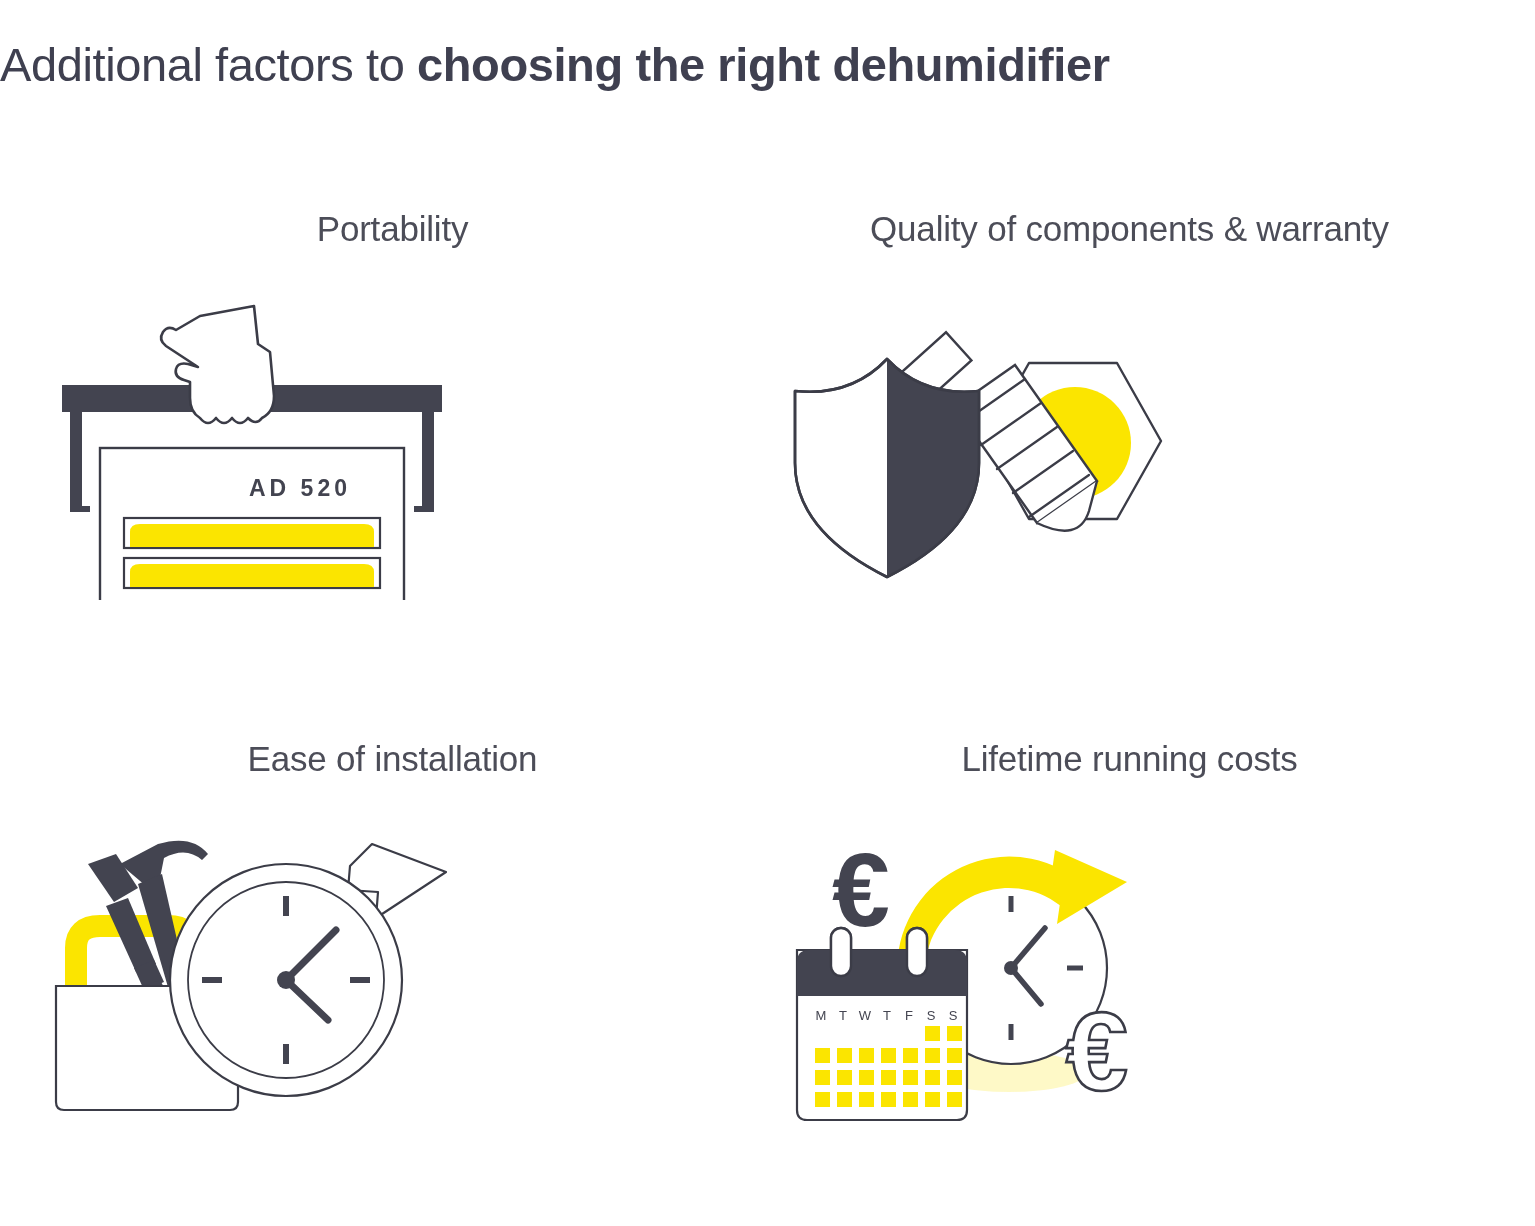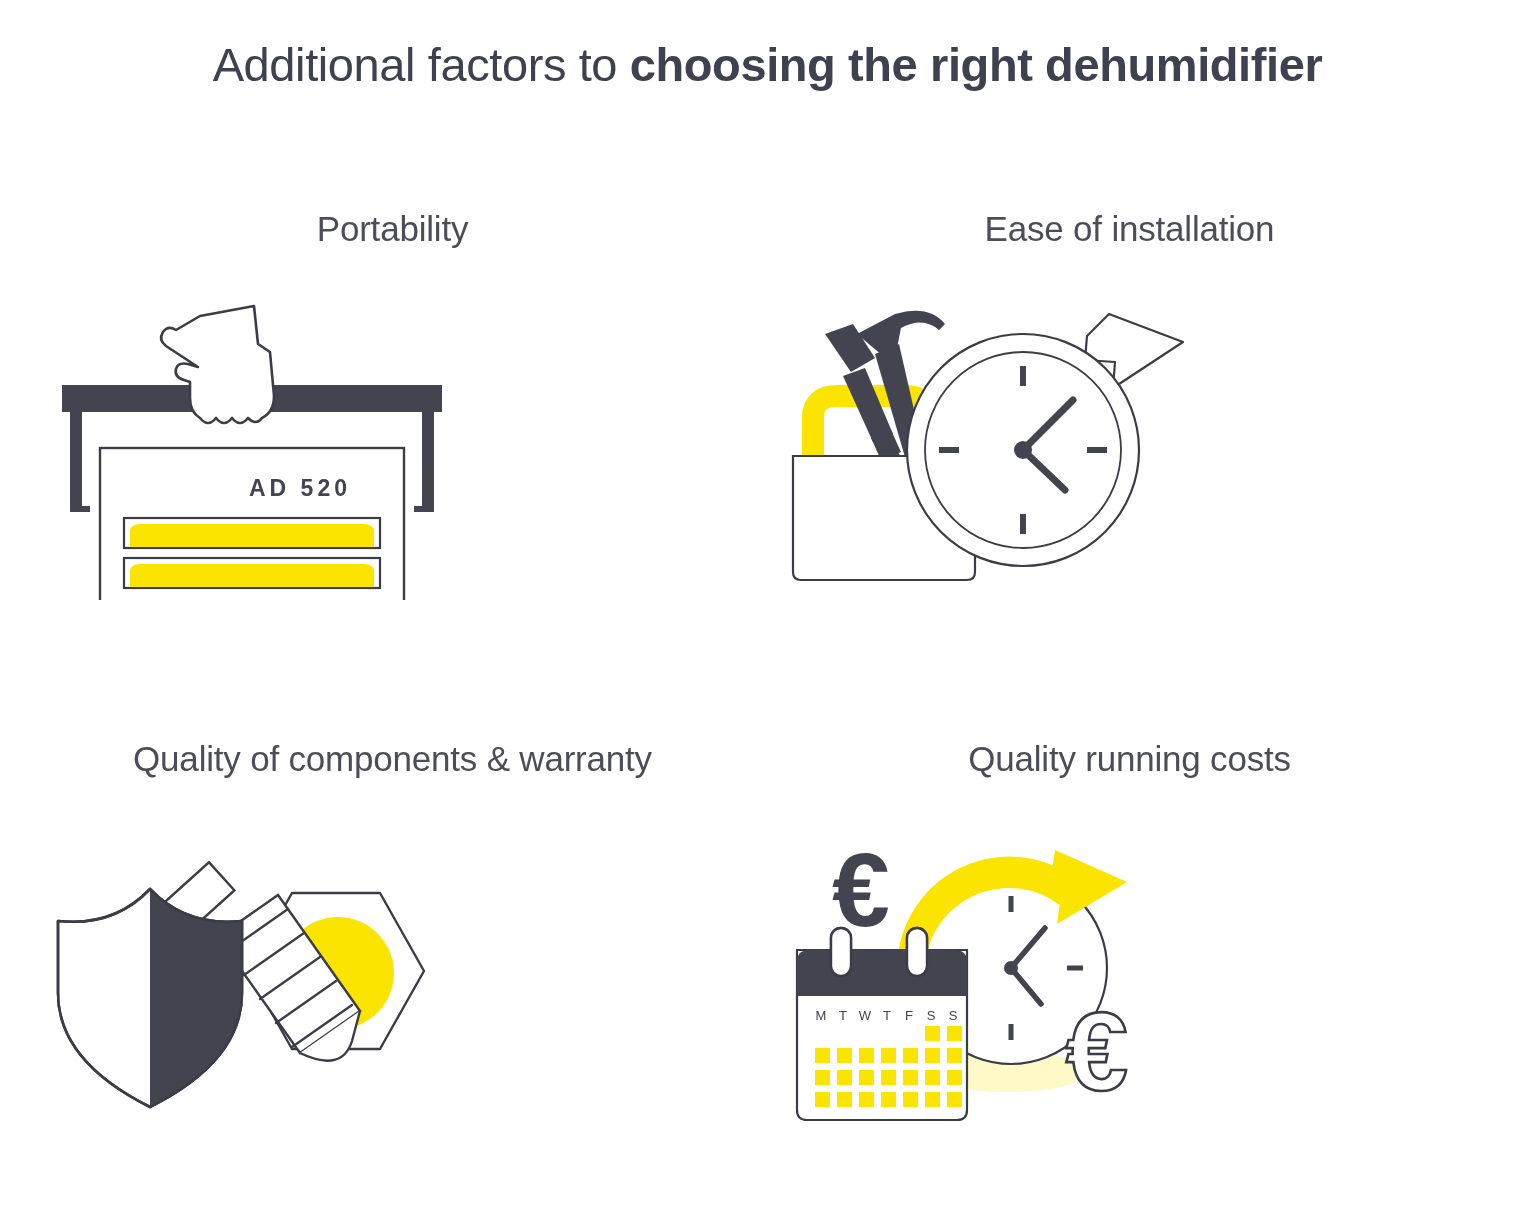--- a/index.html
+++ b/index.html
@@ -18,21 +18,20 @@
     height: 1226px;
     background: #ffffff;
   }
 
   
   .title {
     position: absolute;
     top: 34px;
     left: 0;
     width: 1535px;
-    text-align: center;
     font-size: 47px;
     line-height: 62px;
     color: #3f4050;
     letter-spacing: -0.4px;
     white-space: nowrap;
   }
   .title .light { font-weight: 300; }
   .title .bold  { font-weight: 700; }
 
   
@@ -113,64 +112,20 @@
 
           <path d="M158 16 L212 6 L216 44 L228 52 L232 96 Q232 112 220 118
                    Q214 126 206 118 Q198 128 190 118 Q182 128 174 118 Q166 128 158 118
                    Q148 112 148 98 L148 82 L142 80 Q132 77 134 69 Q136 62 146 64 L156 67
                    L124 46 Q116 40 121 32 Q126 25 134 30 Z" fill="#ffffff" stroke="#3b3c47" stroke-width="2.6" stroke-linejoin="round"></path>
         </svg>
       </div>
     </div>
 
     <div class="card">
-      <div class="card-title">Ease of installation</div>
-      <div class="art">
-        <svg width="420" height="300" viewBox="0 0 420 300">
-
-          <path d="M34 162 L34 118 Q34 96 58 96 L126 96 Q150 96 150 118 L150 162" fill="none" stroke="#FBE500" stroke-width="22"></path>
-
-          <g fill="#434450">
-            <path d="M78 34 L116 14 Q150 4 166 24 L160 30 Q144 16 122 28 L118 48 L104 56 Z"></path>
-            <path d="M46 34 L74 24 L96 58 L72 72 Z"></path>
-            <path d="M96 54 L120 44 L146 158 L128 164 Z"></path>
-          </g>
-
-          <g fill="#434450">
-            <path d="M64 76 L86 68 L114 134 L94 142 Z"></path>
-            <path d="M92 138 L112 130 L122 152 L102 160 Z"></path>
-            <path d="M102 156 L118 150 L134 180 L120 186 Z"></path>
-          </g>
-
-          <path d="M14 156 L196 156 L196 272 Q196 280 188 280 L22 280 Q14 280 14 272 Z" fill="#ffffff" stroke="#3b3c47" stroke-width="2.2"></path>
-
-          <path d="M308 102
-                   A96 96 0 1 0 308 198
-                   L308 158
-                   A56 56 0 1 1 308 142 Z" fill="#ffffff" stroke="#3b3c47" stroke-width="2.2" stroke-linejoin="round" transform="rotate(-20 244 150)"></path>
-          <polygon points="330,14 404,42 334,88 336,62 306,60 308,36" fill="#ffffff" stroke="#3b3c47" stroke-width="2.2" stroke-linejoin="round"></polygon>
-
-          <circle cx="244" cy="150" r="116" fill="#ffffff" stroke="#3b3c47" stroke-width="2.2"></circle>
-          <circle cx="244" cy="150" r="98" fill="#ffffff" stroke="#3b3c47" stroke-width="1.8"></circle>
-          <g stroke="#434450" stroke-width="6" stroke-linecap="butt">
-            <line x1="244" y1="66" x2="244" y2="86"></line>
-            <line x1="244" y1="214" x2="244" y2="234"></line>
-            <line x1="160" y1="150" x2="180" y2="150"></line>
-            <line x1="308" y1="150" x2="328" y2="150"></line>
-          </g>
-          <g stroke="#434450" stroke-width="7" stroke-linecap="round">
-            <line x1="244" y1="150" x2="294" y2="100"></line>
-            <line x1="244" y1="150" x2="286" y2="190"></line>
-          </g>
-          <circle cx="244" cy="150" r="9" fill="#434450"></circle>
-        </svg>
-      </div>
-    </div>
-
-    <div class="card">
       <div class="card-title">Quality of components &amp; warranty</div>
       <div class="art">
         <svg width="420" height="310" viewBox="0 0 420 310">
 
           <polygon points="250,68 338,68 382,146 338,224 250,224 206,146" fill="#ffffff" stroke="#3b3c47" stroke-width="2.4" stroke-linejoin="round"></polygon>
 
           <circle cx="296" cy="148" r="56" fill="#FBE500"></circle>
 
           <g transform="rotate(-42 150 105)">
             <path d="M92 66 L208 66 L208 104 L92 104 Z" fill="#ffffff" stroke="#3b3c47" stroke-width="2.4"></path>
@@ -193,21 +148,65 @@
           <g>
             <path d="M16 96 Q72 102 108 64 Q144 102 200 96 L200 168 Q200 236 108 282 Q16 236 16 168 Z" fill="#ffffff" stroke="#3b3c47" stroke-width="2.6" stroke-linejoin="round"></path>
             <path d="M108 64 Q144 102 200 96 L200 168 Q200 236 108 282 Z" fill="#434450"></path>
             <path d="M16 96 Q72 102 108 64 Q144 102 200 96 L200 168 Q200 236 108 282 Q16 236 16 168 Z" fill="none" stroke="#3b3c47" stroke-width="2.6" stroke-linejoin="round"></path>
           </g>
         </svg>
       </div>
     </div>
 
     <div class="card">
-      <div class="card-title">Quality running costs</div>
+      <div class="card-title">Ease of installation</div>
+      <div class="art">
+        <svg width="420" height="300" viewBox="0 0 420 300">
+
+          <path d="M34 162 L34 118 Q34 96 58 96 L126 96 Q150 96 150 118 L150 162" fill="none" stroke="#FBE500" stroke-width="22"></path>
+
+          <g fill="#434450">
+            <path d="M78 34 L116 14 Q150 4 166 24 L160 30 Q144 16 122 28 L118 48 L104 56 Z"></path>
+            <path d="M46 34 L74 24 L96 58 L72 72 Z"></path>
+            <path d="M96 54 L120 44 L146 158 L128 164 Z"></path>
+          </g>
+
+          <g fill="#434450">
+            <path d="M64 76 L86 68 L114 134 L94 142 Z"></path>
+            <path d="M92 138 L112 130 L122 152 L102 160 Z"></path>
+            <path d="M102 156 L118 150 L134 180 L120 186 Z"></path>
+          </g>
+
+          <path d="M14 156 L196 156 L196 272 Q196 280 188 280 L22 280 Q14 280 14 272 Z" fill="#ffffff" stroke="#3b3c47" stroke-width="2.2"></path>
+
+          <path d="M308 102
+                   A96 96 0 1 0 308 198
+                   L308 158
+                   A56 56 0 1 1 308 142 Z" fill="#ffffff" stroke="#3b3c47" stroke-width="2.2" stroke-linejoin="round" transform="rotate(-20 244 150)"></path>
+          <polygon points="330,14 404,42 334,88 336,62 306,60 308,36" fill="#ffffff" stroke="#3b3c47" stroke-width="2.2" stroke-linejoin="round"></polygon>
+
+          <circle cx="244" cy="150" r="116" fill="#ffffff" stroke="#3b3c47" stroke-width="2.2"></circle>
+          <circle cx="244" cy="150" r="98" fill="#ffffff" stroke="#3b3c47" stroke-width="1.8"></circle>
+          <g stroke="#434450" stroke-width="6" stroke-linecap="butt">
+            <line x1="244" y1="66" x2="244" y2="86"></line>
+            <line x1="244" y1="214" x2="244" y2="234"></line>
+            <line x1="160" y1="150" x2="180" y2="150"></line>
+            <line x1="308" y1="150" x2="328" y2="150"></line>
+          </g>
+          <g stroke="#434450" stroke-width="7" stroke-linecap="round">
+            <line x1="244" y1="150" x2="294" y2="100"></line>
+            <line x1="244" y1="150" x2="286" y2="190"></line>
+          </g>
+          <circle cx="244" cy="150" r="9" fill="#434450"></circle>
+        </svg>
+      </div>
+    </div>
+
+    <div class="card">
+      <div class="card-title">Lifetime running costs</div>
       <div class="art">
         <svg width="400" height="320" viewBox="0 0 400 320">
 
           <ellipse cx="230" cy="252" rx="78" ry="20" fill="#FBE500" opacity="0.22"></ellipse>
 
           <circle cx="232" cy="148" r="96" fill="#ffffff" stroke="#3b3c47" stroke-width="2.2"></circle>
           <g stroke="#434450" stroke-width="5">
             <line x1="232" y1="76" x2="232" y2="92"></line>
             <line x1="232" y1="204" x2="232" y2="220"></line>
             <line x1="160" y1="148" x2="176" y2="148"></line>

